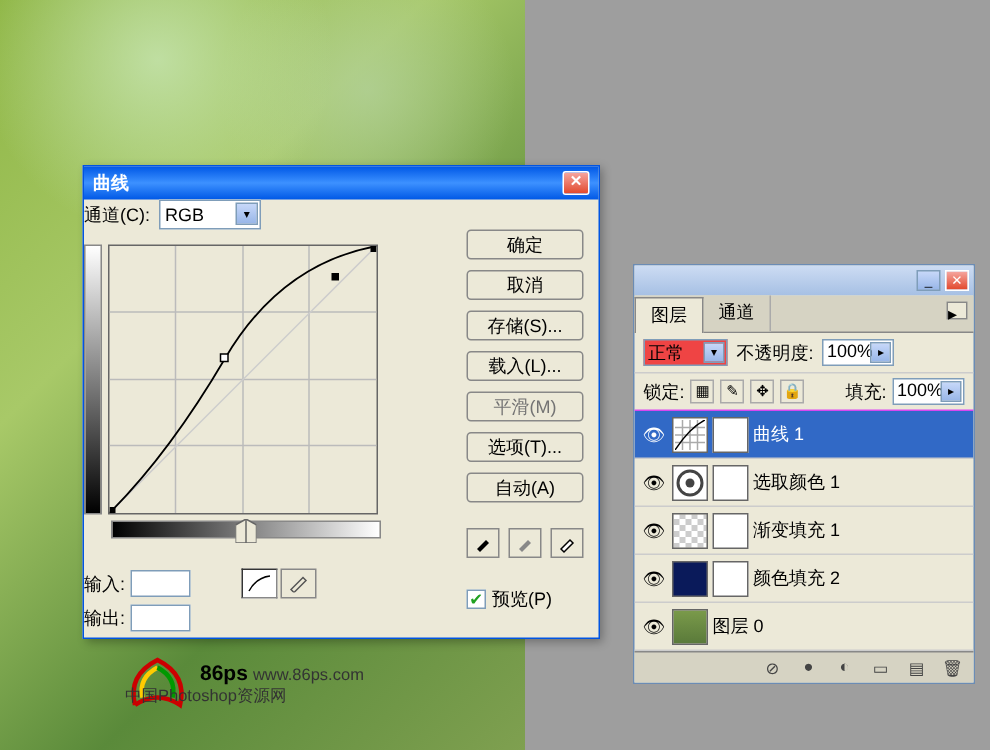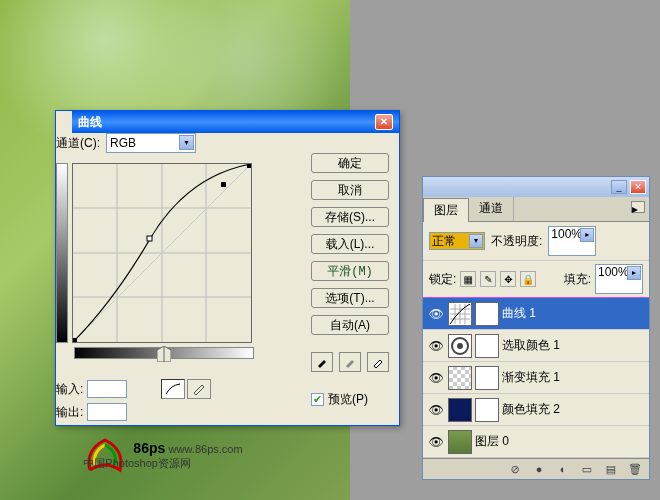--- a/index.html
+++ b/index.html
@@ -8,61 +8,61 @@
 .bg-image::before { content: ""; position: absolute; top: 0; left: 0; right: 0; height: 200px; background: radial-gradient(circle at 30% 20%, rgba(200,230,180,0.8), transparent 40%), radial-gradient(circle at 70% 30%, rgba(180,210,160,0.7), transparent 35%); }
 .watermark { position: absolute; bottom: 20px; left: 80px; }
 .watermark-logo { width: 50px; height: 50px; display: inline-block; vertical-align: middle; }
 .watermark-text { display: inline-block; vertical-align: middle; }
 .watermark-text .title { font-size: 14px; color: #000000; font-weight: bold; }
 .watermark-text .url { font-size: 11px; color: #333; }
 .watermark-text .sub { font-size: 11px; color: #333; margin-left: -50px; }
 
 
 .dialog { position: absolute; background: #ece9d8; border: 1px solid #0054e3; box-shadow: 2px 2px 6px rgba(0,0,0,0.3); }
-.dialog-title { background: linear-gradient(to bottom, #0058e6, #3d91ff, #0058e6); color: #fff; padding: 4px 6px; height: 22px; display: flex; justify-content: space-between; align-items: center; font-weight: bold; margin-left: 16px; }
+.dialog-title { background: linear-gradient(to bottom, #0058e6, #3d91ff, #0058e6); color: #fff; padding: 4px 6px; height: 22px; display: flex; justify-content: space-between; align-items: center; font-weight: bold; }
 .close-btn { width: 18px; height: 16px; background: linear-gradient(to bottom, #f5a6a0, #e2482c); border: 1px solid #fff; border-radius: 2px; color: #fff; font-size: 10px; text-align: center; line-height: 14px; cursor: pointer; }
 .curves-dlg { left: 55px; top: 110px; width: 345px; }
 .curves-body { position: relative; }
 .channel-row { display: flex; align-items: center; gap: 6px; margin-bottom: 10px; }
-.channel-select { width: 90px; height: 20px; border: 1px solid #7f9db9; background: #fff; padding: 1px 3px; }
+.channel-select { width: 68px; height: 20px; border: 1px solid #7f9db9; background: #fff; padding: 1px 3px; }
 .select-wrap { position: relative; display: inline-block; }
 .select-arrow { position: absolute; right: 2px; top: 2px; width: 15px; height: 15px; background: linear-gradient(#c7d8f9, #98b6e8); border: 1px solid #7f9db9; text-align: center; font-size: 8px; line-height: 13px; }
 .curve-area { display: flex; gap: 4px; }
 .grad-vert { width: 12px; height: 180px; background: linear-gradient(to bottom, #fff, #000); border: 1px solid #888; }
 .curve-graph { width: 180px; height: 180px; background: #ece9d8; border: 1px solid #666; position: relative; }
 .curve-graph svg { position: absolute; top: 0; left: 0; }
 .grad-horiz-row { margin-top: 4px; margin-left: 18px; display: flex; align-items: center; gap: 4px; }
 .grad-horiz { width: 180px; height: 12px; background: linear-gradient(to right, #000, #fff); border: 1px solid #888; position: relative; }
 .grad-handle { position: absolute; left: 50%; top: -2px; width: 14px; height: 16px; transform: translateX(-50%); }
 .io-rows { margin-top: 20px; margin-left: 0; }
 .io-row { display: flex; align-items: center; gap: 4px; margin-bottom: 4px; }
 .io-input { width: 40px; height: 18px; border: 1px solid #7f9db9; background: #fff; }
 .curve-tools { display: inline-flex; gap: 2px; margin-left: 30px; vertical-align: middle; }
 .tool-btn-sm { width: 24px; height: 20px; border: 1px solid #888; background: #ece9d8; display: inline-flex; align-items: center; justify-content: center; }
 .tool-btn-sm.active { border: 1px inset #888; background: #fff; }
 .right-buttons { position: absolute; right: 10px; top: 20px; width: 78px; display: flex; flex-direction: column; gap: 7px; }
 .ps-btn { height: 20px; border: 1px solid #888; background: #ece9d8; border-radius: 3px; font-size: 12px; cursor: pointer; }
-.ps-btn.disabled { color: #14532d; font-family: Liberation Mono, monospace; }
+.ps-btn.disabled { color: #737373; }
 .droppers { display: flex; gap: 6px; margin-top: 10px; justify-content: center; }
 .preview-row { margin-top: 12px; display: flex; align-items: center; gap: 4px; }
 .checkbox { width: 13px; height: 13px; border: 1px solid #7f9db9; background: #fff; display: inline-flex; align-items: center; justify-content: center; color: #21a121; font-size: 11px; }
 
 
 .palette { position: absolute; left: 422px; top: 176px; width: 228px; background: #ece9d8; border: 1px solid #6b8cb5; }
 .palette-title { height: 20px; background: linear-gradient(to bottom, #cddcf3, #a6c0e4); display: flex; justify-content: flex-end; align-items: center; padding: 0 3px; gap: 3px; }
 .pal-btn { width: 16px; height: 14px; background: linear-gradient(#c7d8f9, #98b6e8); border: 1px solid #7f9db9; font-size: 9px; text-align: center; line-height: 12px; }
 .pal-btn.close { background: linear-gradient(#f5a6a0, #e2482c); border-color: #fff; color: #fff; }
 .tabs { display: flex; background: #d6d3c3; border-bottom: 1px solid #888; position: relative; }
 .tab { padding: 3px 10px; background: #d6d3c3; border-right: 1px solid #aaa; cursor: pointer; text-align: right; }
 .tab.active { background: #ece9d8; border: 1px solid #888; border-bottom: none; position: relative; top: 1px; }
 .tab-menu { position: absolute; right: 4px; top: 4px; width: 14px; height: 12px; border: 1px solid #888; background: #ece9d8; }
 .opts-row { display: flex; align-items: center; padding: 4px 6px; gap: 6px; }
-.opts-input { width: 56px; height: 18px; border: 1px solid #7f9db9; background: #eab308; font-size: 11px; padding: 0 2px; position: relative; }
+.opts-input { width: 56px; height: 18px; border: 1px solid #7f9db9; background: #ef4444; font-size: 11px; padding: 0 2px; position: relative; }
 .drop-arrow { position: absolute; right: 1px; top: 1px; width: 14px; height: 14px; background: linear-gradient(#c7d8f9, #98b6e8); border: 1px solid #7f9db9; font-size: 8px; text-align: center; line-height: 12px; }
-.pct-input { width: 48px; height: 30px; border: 1px solid #7f9db9; background: #fff; font-size: 11px; padding: 0 2px; position: relative; }
+.pct-input { width: 48px; height: 18px; border: 1px solid #7f9db9; background: #fff; font-size: 11px; padding: 0 2px; position: relative; }
 .lock-row { display: flex; align-items: center; padding: 3px 6px; gap: 4px; border-top: 1px solid #ccc; border-bottom: 1px solid #d946ef; }
 .lock-icon { width: 16px; height: 16px; border: 1px solid #aaa; background: #ece9d8; display: inline-flex; align-items: center; justify-content: center; font-size: 10px; }
 .layer-list { max-height: 190px; overflow: hidden; }
 .layer-row { display: flex; align-items: center; height: 32px; border-bottom: 1px solid #ccc; padding: 0 4px; gap: 3px; }
 .layer-row.selected { background: #3169c6; color: #fff; }
 .eye { width: 18px; height: 18px; display: inline-flex; align-items: center; justify-content: center; }
 .layer-thumb { width: 24px; height: 24px; border: 1px solid #666; background: #fff; display: inline-flex; align-items: center; justify-content: center; }
 .layer-mask { width: 24px; height: 24px; border: 1px solid #666; background: #fff; }
 .layer-name { margin-left: 0; }
 .pal-footer { display: flex; justify-content: flex-end; padding: 3px 6px; gap: 8px; border-top: 1px solid #888; background: #d6d3c3; }

